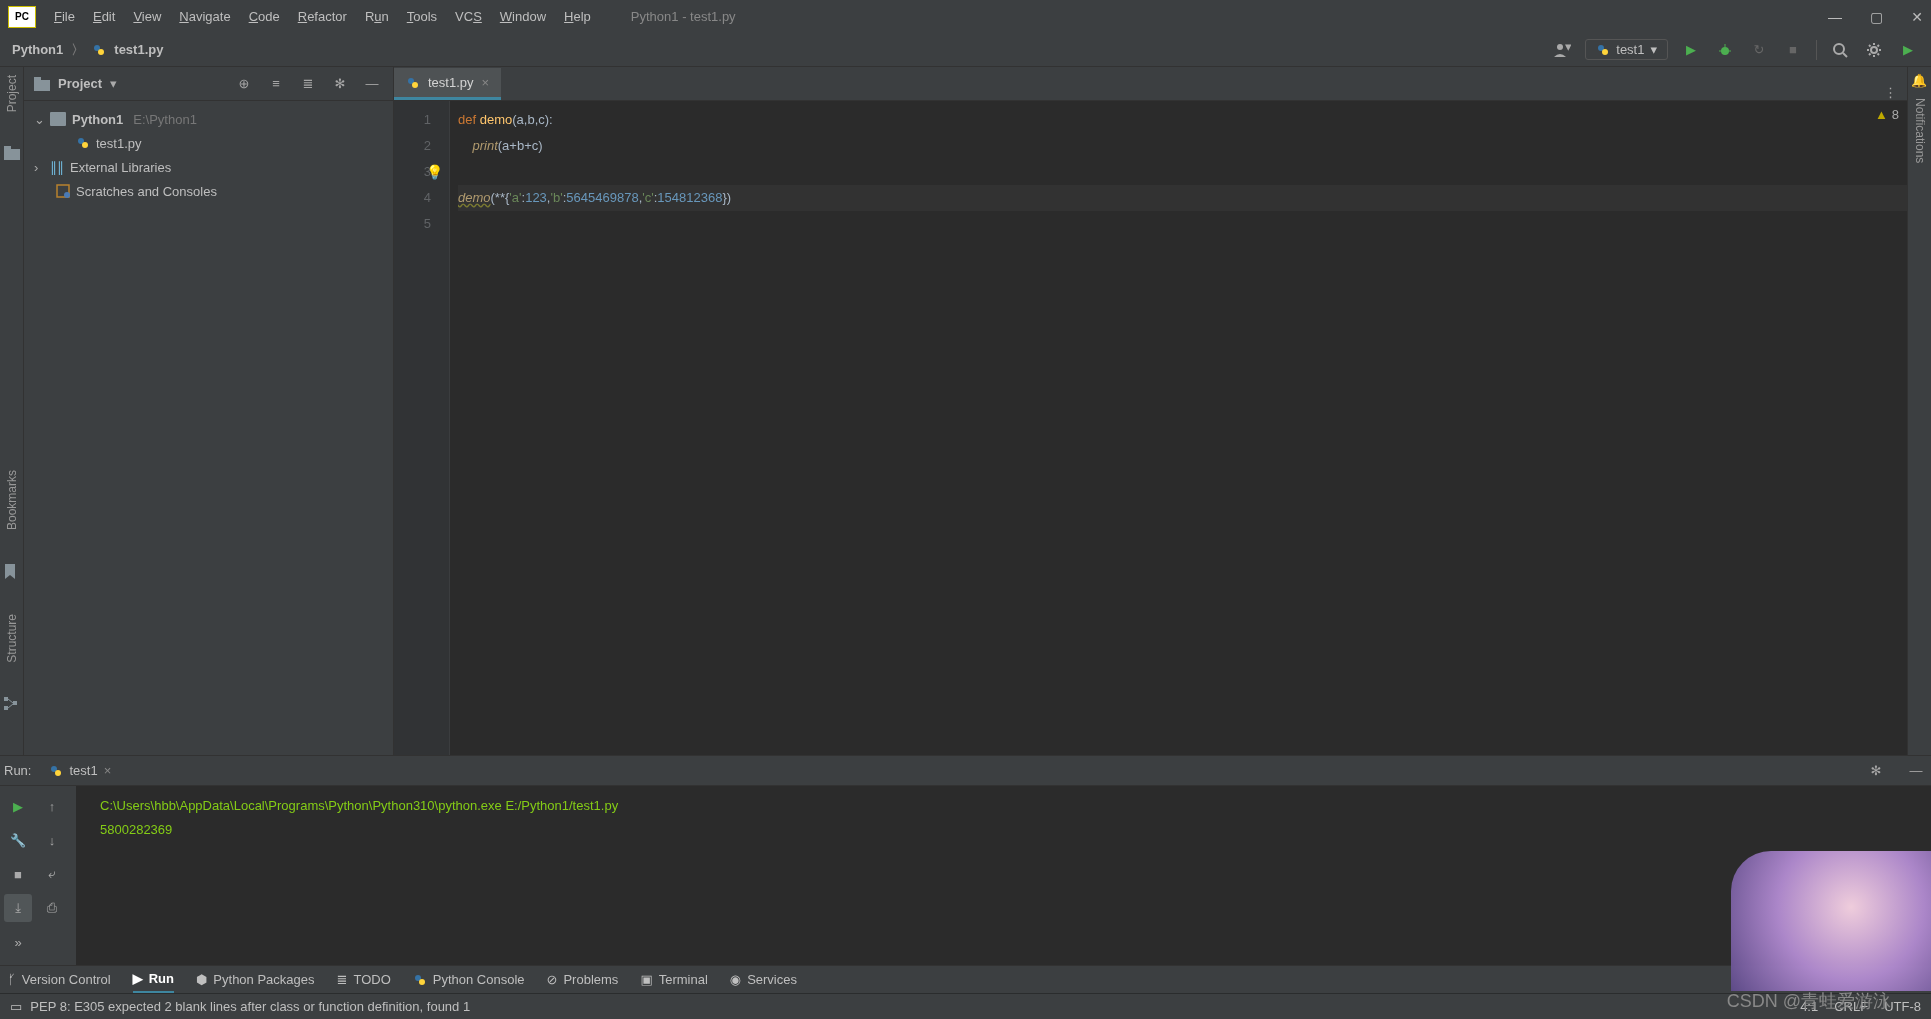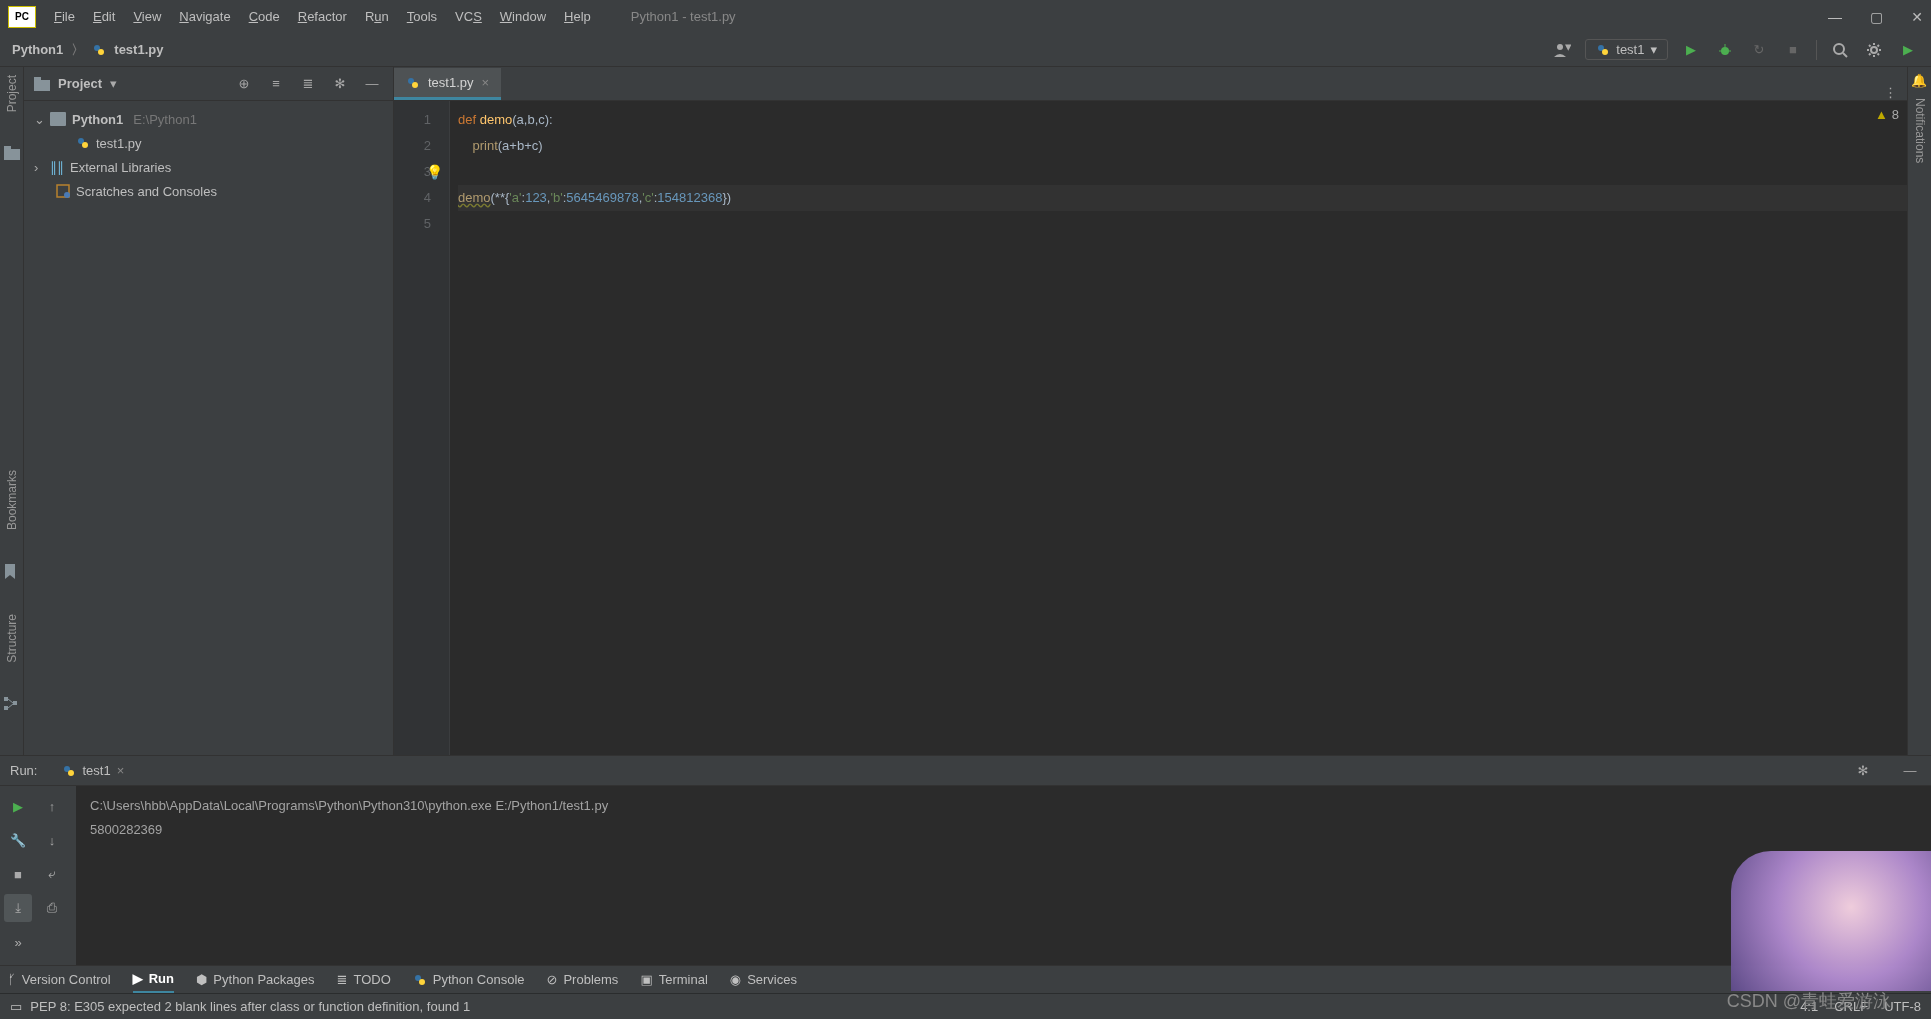--- a/index.html
+++ b/index.html
@@ -50,42 +50,42 @@
 .editor-tabs .spacer{flex:1;}
 .editor-tabs .dots{color:#aaa; padding-right:10px; cursor:pointer;}
 .editor-body { flex: 1; display: flex; position: relative; font-family: "Consolas", monospace; font-size: 15px;}
 .gutter { width: 56px; background: #313335; color: #606366; text-align: right; padding: 6px 18px 0 0; line-height: 26px; border-right:1px solid #3b3d3f;}
 .code { flex: 1; padding: 6px 0 0 8px; line-height: 26px; white-space: pre; position:relative;}
 .code .kw { color: #cc7832; }
 .code .fn { color: #ffc66d; }
 .code .param { color: #a9b7c6; }
 .code .str { color: #6a8759; }
 .code .num { color: #6897bb; }
-.code .call { color: #b09a6e; }
+.code .call { color: #b09a6e; font-style: italic;}
 .code .cursor-line { background: #323232; display:inline-block; width:100%;}
 .bulb { position:absolute; left:-24px; top:58px; color:#ffc66d; font-size:14px;}
 .inspections { position:absolute; top:6px; right:8px; display:flex; align-items:center; gap:4px; color:#bfa900;}
 .inspections .tri{font-size:13px;}
 .inspections .cnt{color:#aaa;}
 
 .right-gutter { width: 24px; background: #3c3f41; display:flex; flex-direction:column; align-items:center; padding-top:6px; gap:6px; border-left:1px solid #323232;}
 .right-gutter .bell{color:#aaa;}
 .right-gutter .vtext2 { writing-mode: vertical-rl; color:#999; font-size:12px; cursor:pointer; margin-top:4px;}
 
 .run-panel { height: 210px; background: #2b2b2b; border-top: 1px solid #323232; display: flex; flex-direction: column; }
-.run-header { height: 30px; background: #3c3f41; display: flex; align-items: center; padding: 0 10px; gap: 25px; color: #bfbfbf; border-bottom:1px solid #323232;}
+.run-header { height: 30px; background: #3c3f41; display: flex; align-items: center; padding: 0 4px; gap: 18px; color: #bfbfbf; border-bottom:1px solid #323232;}
 .run-header .tab { display:flex; align-items:center; gap:6px;}
 .run-header .tab .close{color:#888; cursor:pointer;}
 .run-header .spacer{flex:1;}
 .run-body { flex: 1; display: flex; }
 .run-controls { width: 76px; background: #3c3f41; display: flex; flex-wrap:wrap; padding:6px 4px; gap:6px; align-content:flex-start;}
 .run-controls .rc-btn{ width:28px; height:28px; display:flex; align-items:center; justify-content:center; color:#aaa; cursor:pointer; border-radius:3px;}
 .run-controls .rc-btn.play{color:#4caf50;}
 .run-controls .rc-btn.boxed{background:#515658;}
-.console { flex: 1; padding: 8px 14px; font-family: "Consolas", monospace; font-size: 15px; color: #a3a3a3; line-height: 24px; white-space: pre-wrap;}
+.console { flex: 1; padding: 8px 24px; font-family: "Consolas", monospace; font-size: 15px; color: #84cc16; line-height: 24px; white-space: pre-wrap;}
 
 .bottom-tabs { height: 28px; background: #3c3f41; display: flex; align-items: center; padding: 0 8px; gap: 22px; color: #bfbfbf; border-top:1px solid #323232;}
 .bottom-tabs .btab { display: flex; align-items: center; gap: 6px; cursor: pointer; }
 .bottom-tabs .btab.active{ color:#fff; font-weight:bold; border-bottom:2px solid #3e86a0; height:100%;}
 .status-bar { height: 26px; background: #3c3f41; display: flex; align-items: center; padding: 0 10px; gap: 14px; border-top:1px solid #2a2c2d; color:#bfbfbf;}
 .status-bar .sb-left{display:flex; align-items:center; gap:8px;}
 .status-bar .spacer{flex:1;}
 .status-bar .sb-right{display:flex; gap:16px;}
 
 .avatar-img { position:absolute; right:0; bottom:28px; width:200px; height:140px; background: radial-gradient(circle at 60% 40%, #f9d5e5, #b28bd1, #5f4b8b); border-top-left-radius:40px; opacity:0.95; pointer-events:none;}

